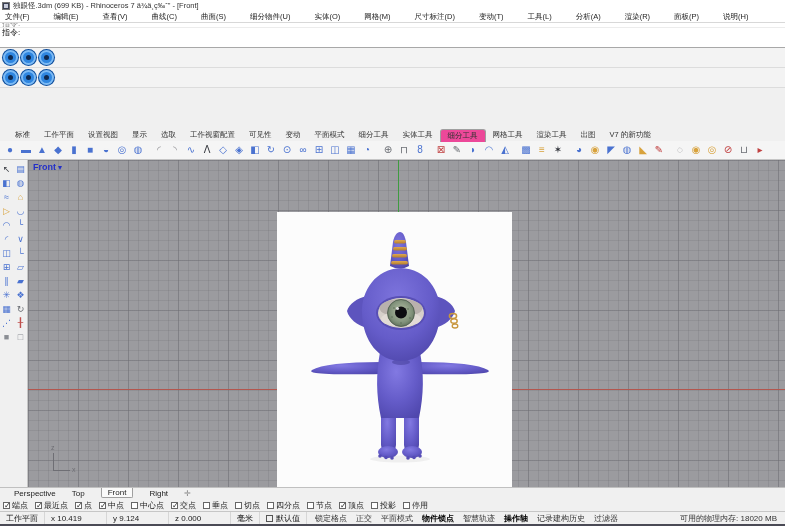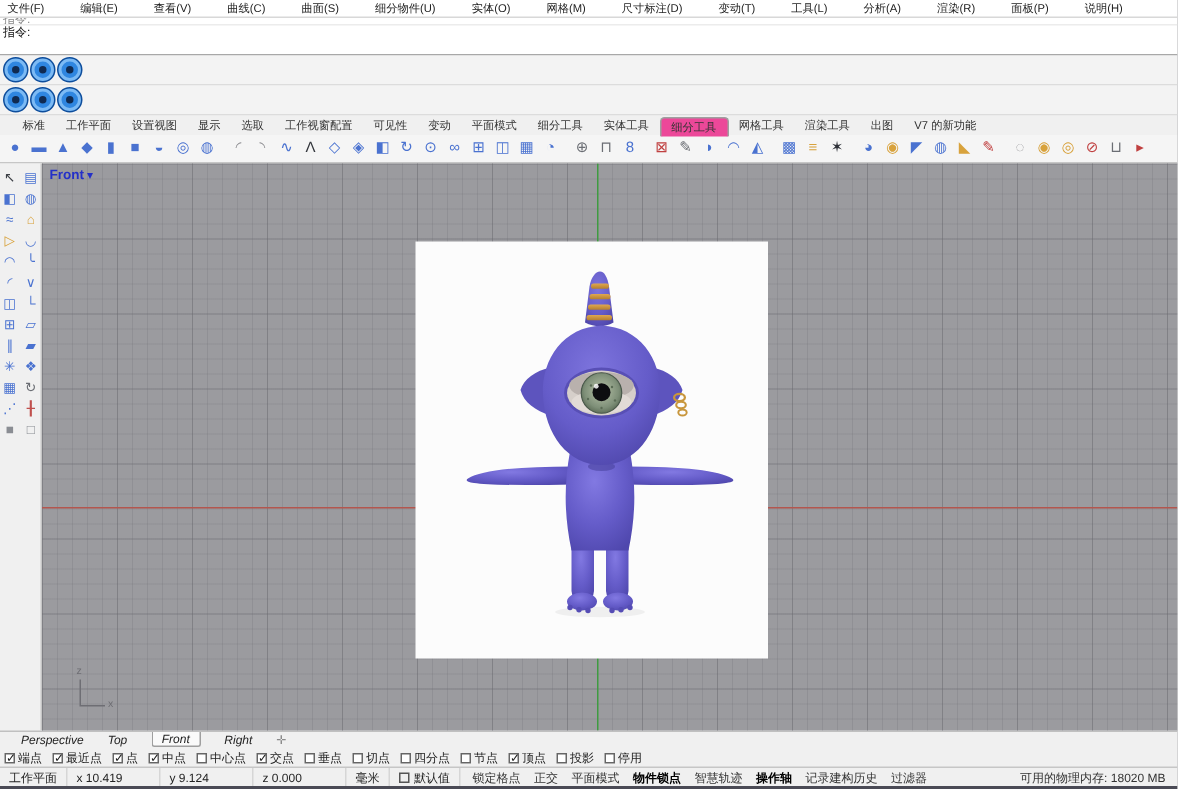--- a/index.html
+++ b/index.html
@@ -29,21 +29,21 @@
   
   .macro-row{height:20px;background:#f3f3f3;border-bottom:1px solid #dcdcdc;display:flex;
     align-items:center;gap:3px;padding-left:3px;flex:0 0 auto;}
   .macro-btn{width:15px;height:15px;border-radius:50%;background:#2f86e0;border:2px solid #7cbaf4;
     box-shadow:0 0 0 1px #0d4d9c;position:relative;cursor:pointer;}
   .macro-btn::after{content:"";position:absolute;left:3px;top:3px;width:5px;height:5px;
     border-radius:50%;background:#102a50;}
 
   
   .ribbon-tabs{height:13px;background:#f0f0f0;display:flex;align-items:flex-end;
-    padding-left:8px;font-size:7.5px;flex:0 0 auto;}
+    padding-left:8px;font-size:7.5px;flex:0 0 auto;margin-top:40px;}
   .rtab{padding:1px 7px;color:#333;white-space:nowrap;cursor:pointer;}
   .rtab.active{background:#ec4899;border:1px solid #9f9f9f;border-bottom:none;
     border-radius:3px 3px 0 0;position:relative;top:1px;}
 
   
   .ribbon-icons{height:19px;background:#f5f5f5;border-bottom:1px solid #c6c6c6;display:flex;
     align-items:center;padding-left:2px;flex:0 0 auto;}
   .tool-icon{width:16px;height:18px;line-height:18px;text-align:center;font-size:10px;cursor:pointer;}
   .tool-icon.gap{margin-left:5px;}
 
@@ -70,21 +70,21 @@
   .axis-ind{position:absolute;left:18px;bottom:12px;width:28px;height:28px;z-index:3;
     color:#6e6e74;font-size:7px;}
   .axis-ind .vline{position:absolute;left:7px;top:6px;width:1px;height:17px;background:#6e6e74;}
   .axis-ind .hline{position:absolute;left:7px;top:23px;width:17px;height:1px;background:#6e6e74;}
   .axis-ind .zlab{position:absolute;left:5px;top:-3px;}
   .axis-ind .xlab{position:absolute;left:26px;top:19px;}
 
   
   .vp-tabs{height:12px;background:#f0f0f0;border-top:1px solid #c0c0c0;display:flex;
     align-items:center;gap:16px;padding-left:14px;font-size:8px;flex:0 0 auto;color:#222;}
-  .vtab{cursor:pointer;white-space:nowrap;font-style:italic;}
+  .vtab{cursor:pointer;white-space:nowrap;}
   .vtab.active{background:#fafafa;border:1px solid #9f9f9f;border-top:none;
     border-radius:0 0 2px 2px;padding:0 6px;margin-top:-1px;}
   .pan-icon{color:#8a8a8a;font-size:8px;cursor:pointer;}
 
   
   .osnap{height:12px;background:#f0f0f0;display:flex;align-items:center;gap:7px;
     padding-left:3px;font-size:8px;flex:0 0 auto;}
   .osnap-item{display:flex;align-items:center;gap:2px;cursor:pointer;white-space:nowrap;}
   .cb{width:7px;height:7px;border:1px solid #666;background:#fff;display:inline-block;
     position:relative;flex:0 0 auto;}
@@ -99,20 +99,24 @@
   .toggles{display:flex;gap:9px;padding:0 8px;align-items:center;}
   .toggle{cursor:pointer;color:#333;white-space:nowrap;}
   .toggle.on{font-weight:bold;color:#000;}
   .memory{margin-left:auto;padding-right:8px;color:#333;white-space:nowrap;}
 </style>
 </head>
 <body>
 
 <div class="window">
 
+  <div class="titlebar">
+    <span class="app-icon"></span>
+    <span>独眼怪.3dm (699 KB) - Rhinoceros 7 ä¾ä¸ç‰ˆ" - [Front]</span>
+  </div>
 
   <div class="menubar">
 
       <span class="menu-item">文件(F)</span>
 
       <span class="menu-item">编辑(E)</span>
 
       <span class="menu-item">查看(V)</span>
 
       <span class="menu-item">曲线(C)</span>

